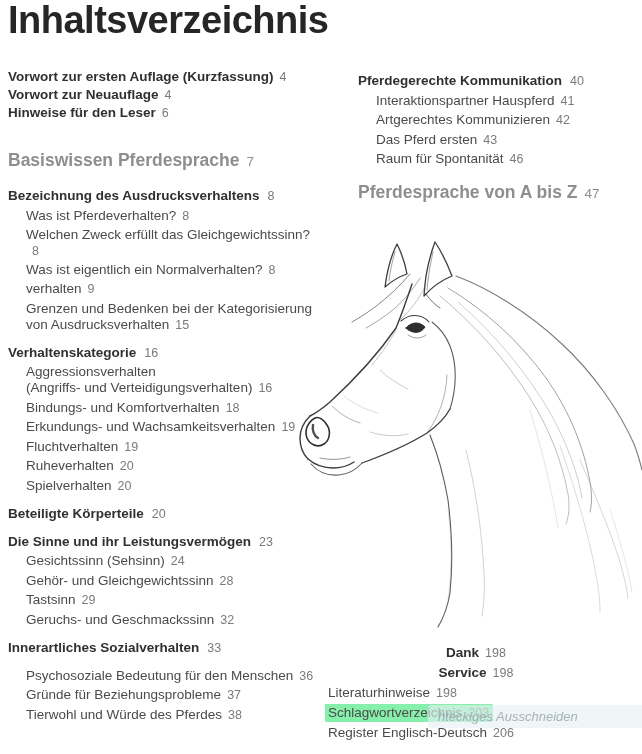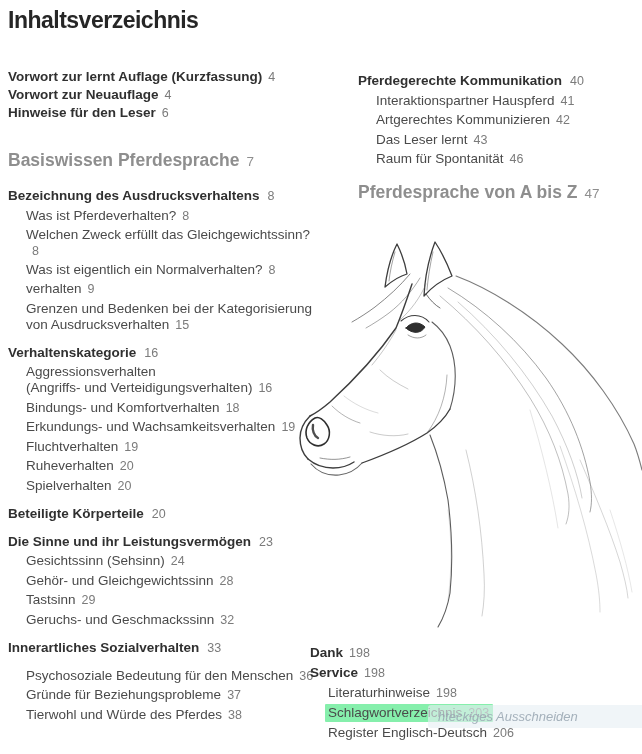--- a/index.html
+++ b/index.html
@@ -4,21 +4,21 @@
 <style>
   * { margin:0; padding:0; box-sizing:border-box; }
   html,body { background:#e8e8e8; }
   .page {
     position:relative; width:642px; height:754px; background:#ffffff;
     font-family:"Liberation Sans", sans-serif; overflow:hidden;
     color:#454545;
   }
   .title {
     position:absolute; left:8px; top:2px;
-    font-size:23px; line-height:36px; font-weight:bold;
+    font-size:38px; line-height:36px; font-weight:bold;
     letter-spacing:-0.5px; color:#262626; white-space:nowrap;
   }
   .col { position:absolute; top:68px; font-size:13.5px; }
   .col-left  { left:8px;   width:302px; }
   .col-right { left:310px; width:332px; padding-top:5px;margin-left:48px; }
 
   .front .row { line-height:17px; white-space:nowrap; font-weight:bold; color:#303030; }
 
   .section-head {
     margin-top:27px; margin-bottom:15px;
@@ -30,21 +30,21 @@
   .g { margin-bottom:12px; }
   .t { margin-bottom:3.5px; font-weight:bold; color:#303030; white-space:nowrap; line-height:16px; }
   .i { margin-bottom:3.5px; padding-left:18px; color:#4a4a4a; }
   .ln { line-height:16px; white-space:nowrap; display:block; }
   .i .inln { display:inline; }
   .pg { color:#7b7b7b; font-weight:normal; font-size:12.5px; margin-left:6px; }
   .t .pg { margin-left:8px; }
 
   .bottom-block { position:absolute; left:310px; top:640px; width:332px; font-size:13.5px; padding-top:3px; }
   .bottom-block .row { line-height:19px; white-space:nowrap; }
-  .bottom-block .b { font-weight:bold; color:#303030; }
+  .bottom-block .b { font-weight:bold; color:#303030;text-align:center; }
   .bottom-block .sub { padding-left:18px; color:#4a4a4a; }
   .hl { background:#86efac; padding:1px 4px 2px 3px; margin-left:-3px; border-radius:1px; }
 
   .horse { position:absolute; left:280px; top:210px; width:362px; height:420px; }
 
   .ghost {
     position:absolute; left:428px; top:705px; width:214px; height:23px;
     background:rgba(231,239,243,0.62); border-radius:3px 0 0 3px;
     font-size:13px; line-height:23px; padding-left:10px;
     color:rgba(150,165,176,0.85); white-space:nowrap; overflow:hidden;font-style:italic;
@@ -53,21 +53,21 @@
 </head>
 <body>
 
 <div class="page">
 
   <div class="title">Inhaltsverzeichnis</div>
 
   <div class="col col-left">
 
     <div class="front">
-      <div class="row"><span>Vorwort zur lernt Auflage (Kurzfassung)</span><span class="pg">4</span></div>
+      <div class="row"><span>Vorwort zur ersten Auflage (Kurzfassung)</span><span class="pg">4</span></div>
       <div class="row"><span>Vorwort zur Neuauflage</span><span class="pg">4</span></div>
       <div class="row"><span>Hinweise für den Leser</span><span class="pg">6</span></div>
     </div>
 
     <div class="section-head"><span>Basiswissen Pferdesprache</span><span class="pg">7</span></div>
 
     <div class="g">
       <div class="t"><span>Bezeichnung des Ausdrucksverhaltens</span><span class="pg">8</span></div>
       <div class="i"><span class="ln inln">Was ist Pferdeverhalten?</span><span class="pg">8</span></div>
       <div class="i"><span class="ln inln">Welchen Zweck erfüllt das Gleichgewichtssinn?</span><span class="pg">8</span></div>
@@ -115,21 +115,21 @@
       <div class="i"><span class="ln inln">Gründe für Beziehungsprobleme</span><span class="pg">37</span></div>
       <div class="i"><span class="ln inln">Tierwohl und Würde des Pferdes</span><span class="pg">38</span></div>
     </div>
   </div>
 
   <div class="col col-right">
     <div class="g">
       <div class="t"><span>Pferdegerechte Kommunikation</span><span class="pg">40</span></div>
       <div class="i"><span class="ln inln">Interaktionspartner Hauspferd</span><span class="pg">41</span></div>
       <div class="i"><span class="ln inln">Artgerechtes Kommunizieren</span><span class="pg">42</span></div>
-      <div class="i"><span class="ln inln">Das Leser lernt</span><span class="pg">43</span></div>
+      <div class="i"><span class="ln inln">Das Pferd ersten</span><span class="pg">43</span></div>
       <div class="i"><span class="ln inln">Raum für Spontanität</span><span class="pg">46</span></div>
     </div>
     <div class="section-head" style="margin-top:14px;"><span>Pferdesprache von A bis Z</span><span class="pg">47</span></div>
   </div>
 
   <svg class="horse" viewBox="0 0 362 420" fill="none" stroke-linecap="round" stroke-linejoin="round">
 
     <path d="M176,66 C208,78 248,102 282,134 C312,162 338,198 354,234 C358,244 360,252 362,260" stroke="#5a5a5a" stroke-width="1.1" opacity="0.8"></path>
 
     <path d="M168,78 C205,100 240,132 266,168 C290,202 304,238 310,272 C312,284 312,294 310,302" stroke="#6a6a6a" stroke-width="0.9" opacity="0.7"></path>

